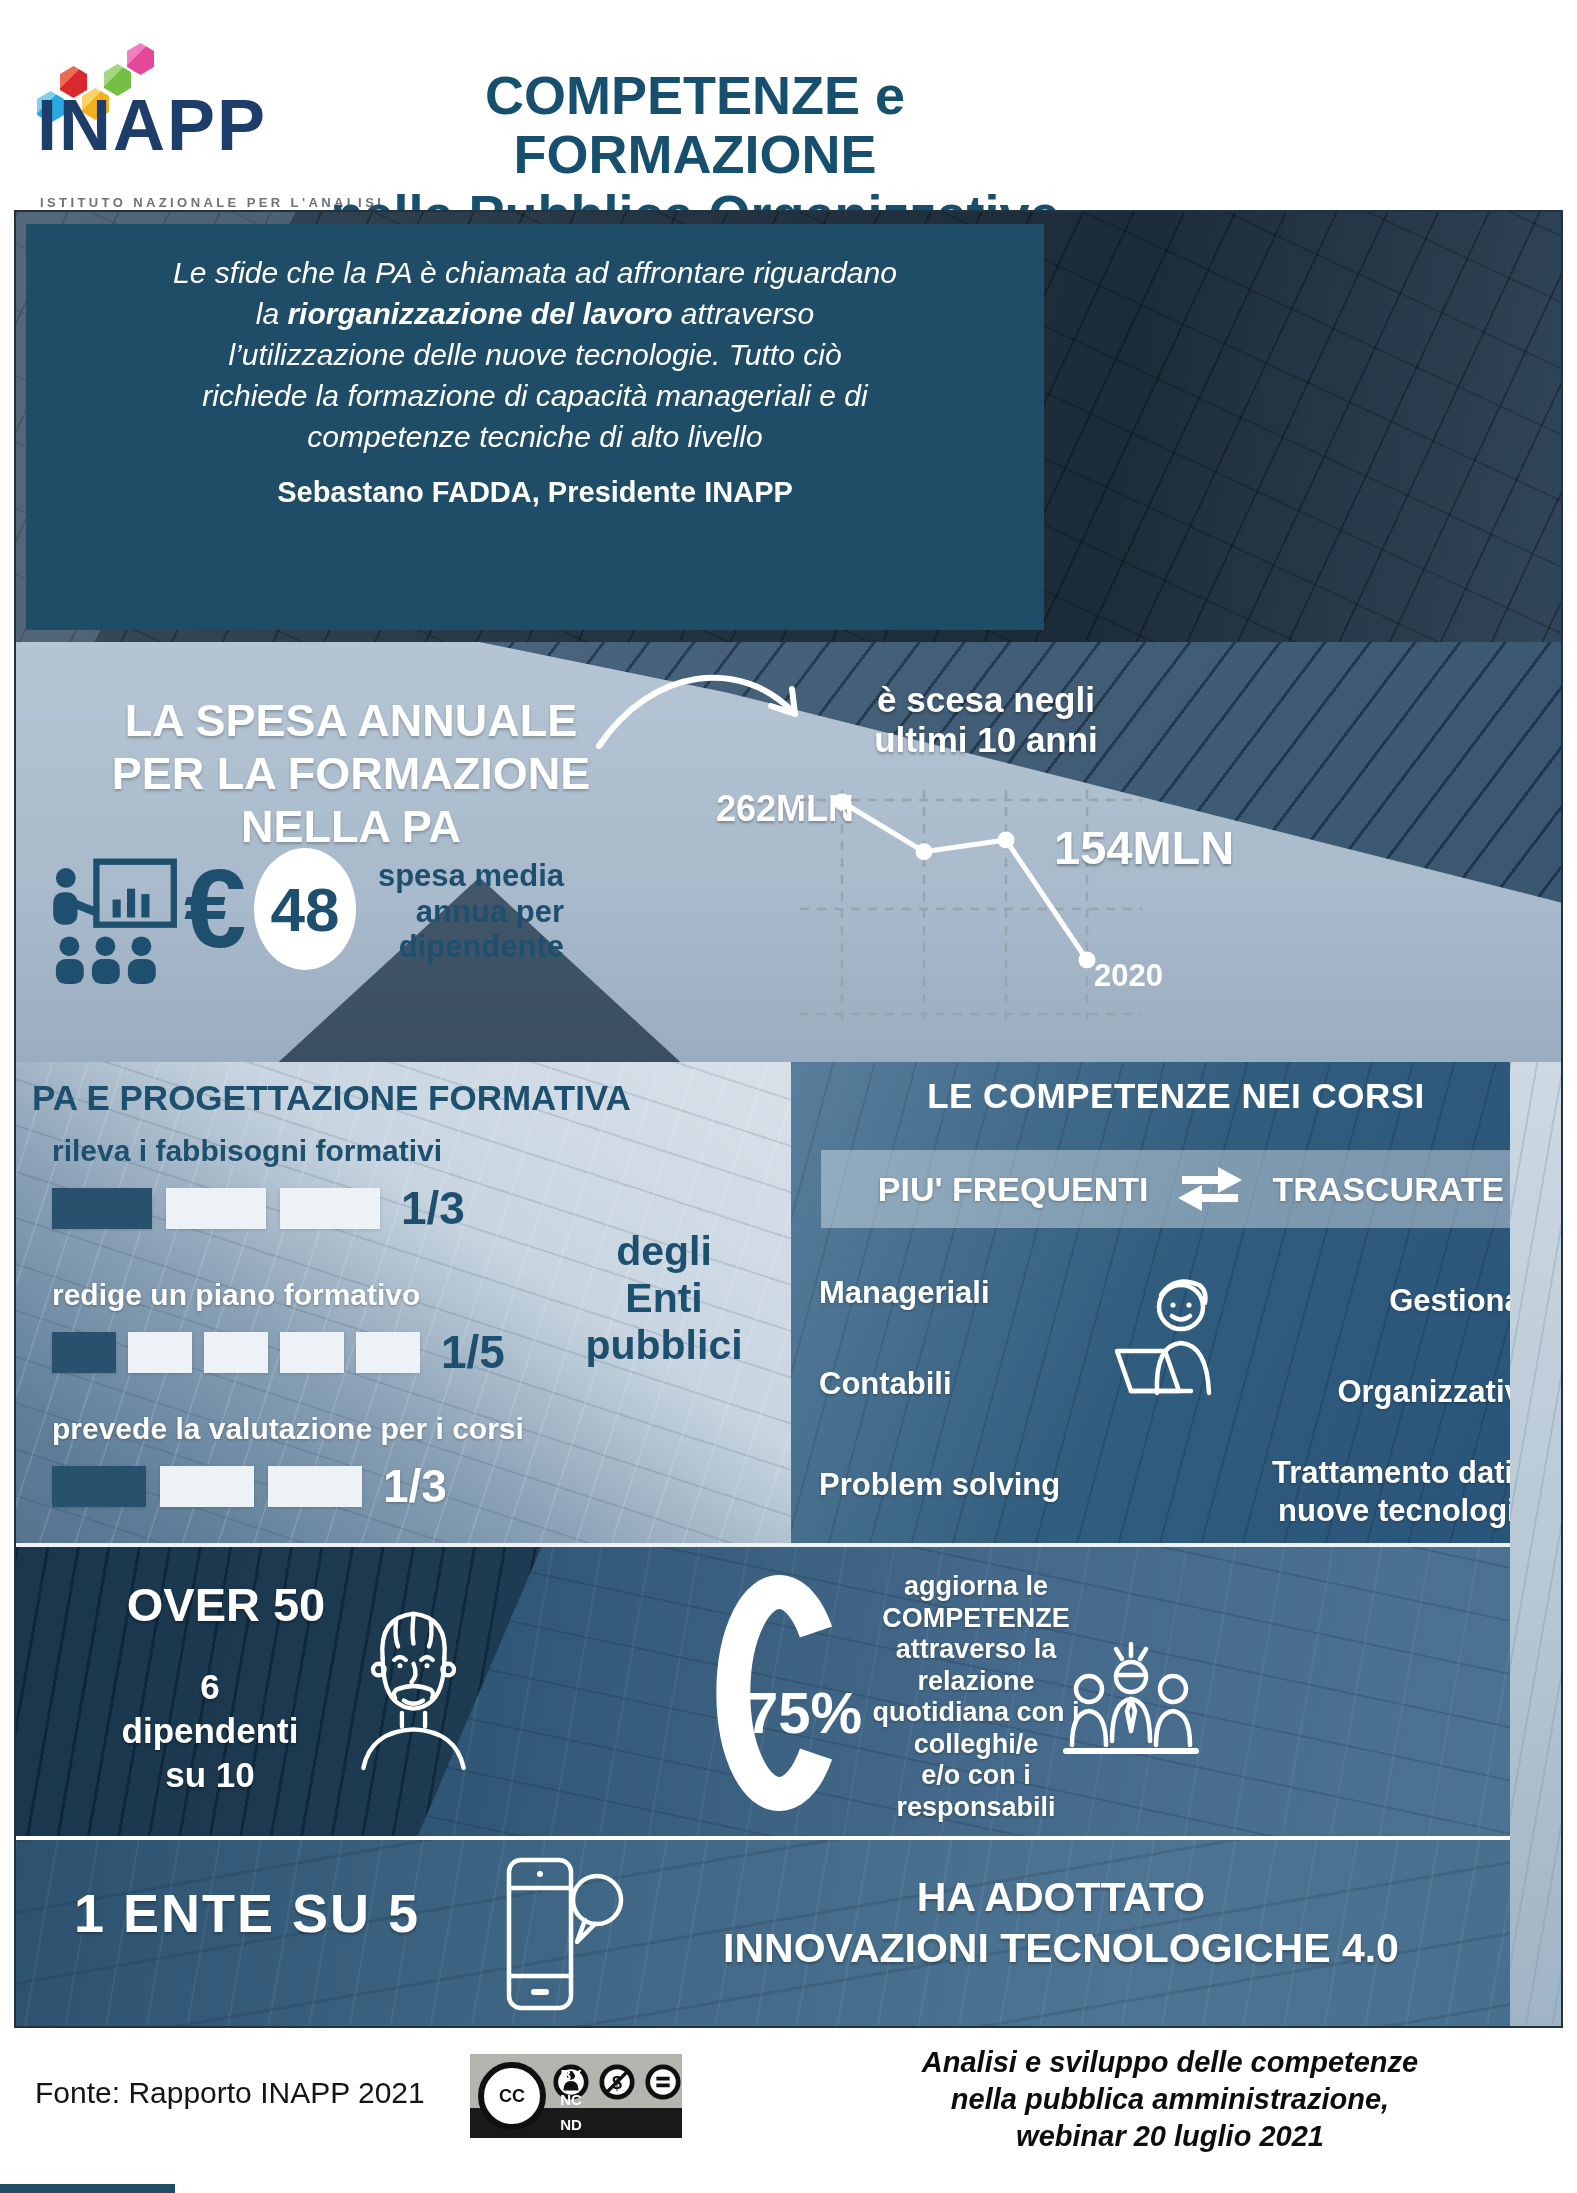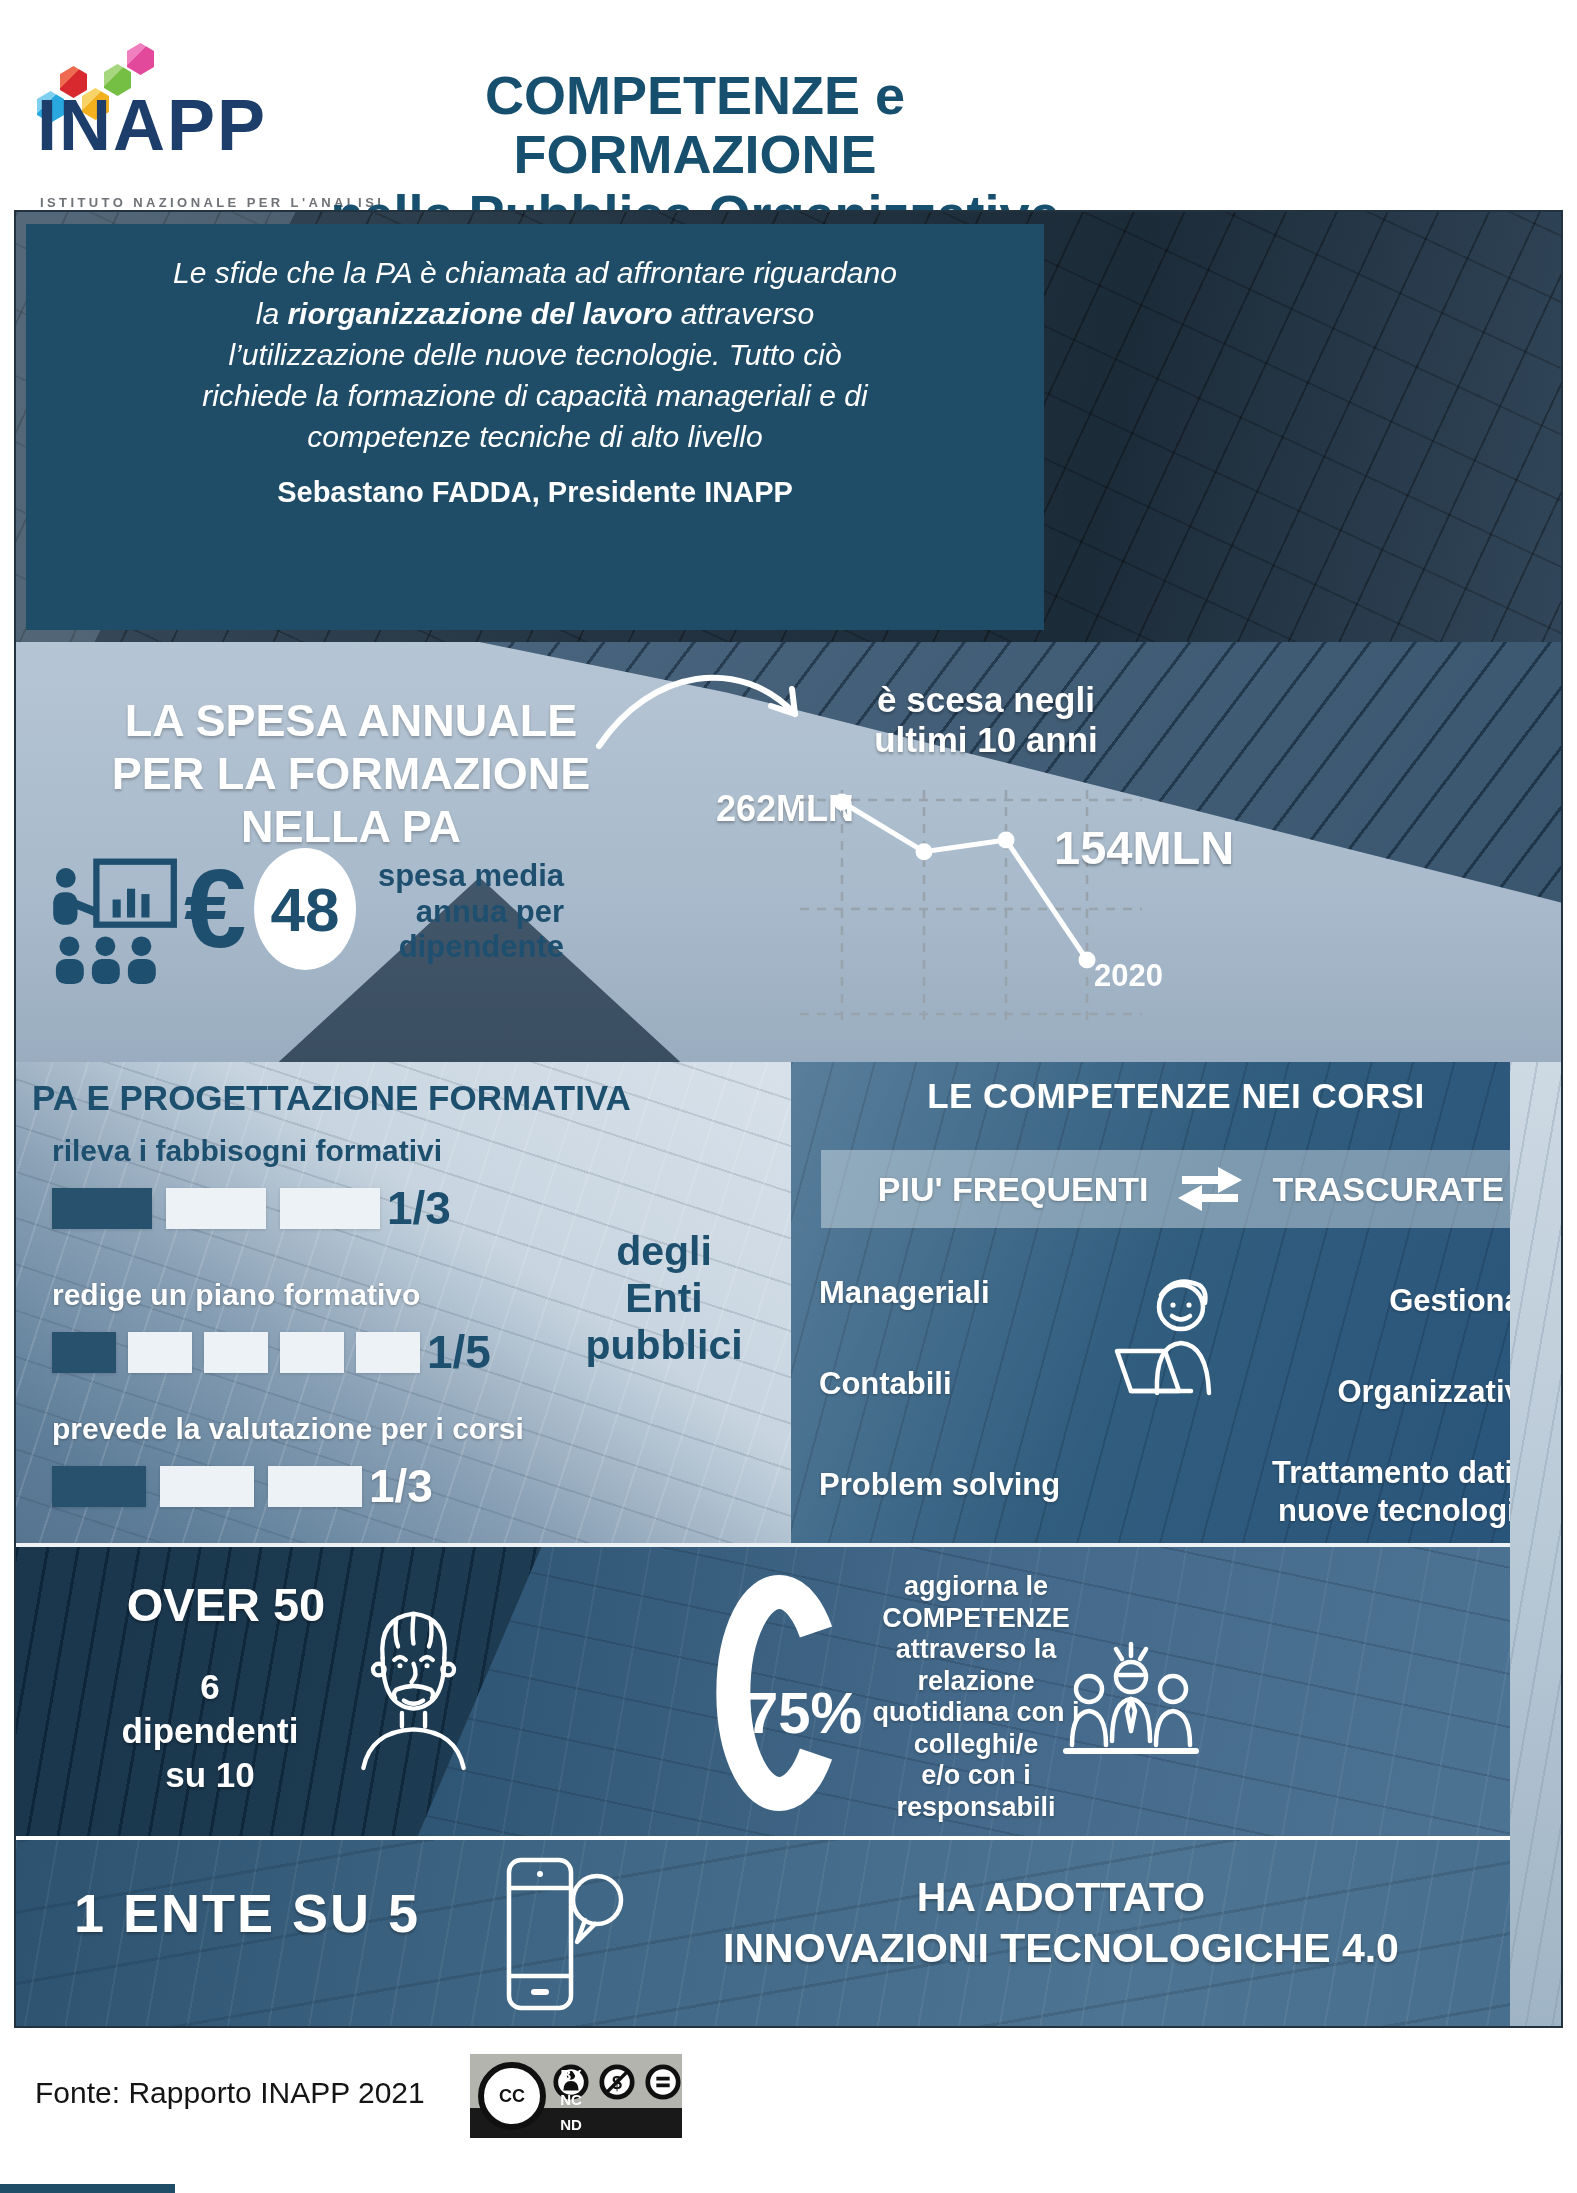--- a/index.html
+++ b/index.html
@@ -77,21 +77,21 @@
   .row-mid{position:relative;display:flex;height:481px;}
   .col-left{position:relative;width:775px;background:
      repeating-linear-gradient(108deg, rgba(255,255,255,.12) 0 2px, rgba(0,0,0,0) 2px 34px),
      repeating-linear-gradient(18deg, rgba(20,40,60,.12) 0 2px, rgba(0,0,0,0) 2px 44px),
      linear-gradient(215deg,#d8e1ea 0%,#c8d5e0 38%,#8aa1b6 62%,#5d7d98 88%,#577390 100%);}
   .prog-title{position:absolute;left:16px;top:16px;margin:0;font-size:35px;font-weight:800;color:#1d4f6e;}
   #prog-rows .prow{position:absolute;left:36px;}
   .prow0{top:72px}.prow1{top:216px}.prow2{top:350px}
   .plabel{font-size:30px;font-weight:800;margin-bottom:13px;}
   .plabel.dark{color:#1d4f6e}.plabel.light{color:#fff;text-shadow:0 1px 3px rgba(0,0,0,.3)}
-  .bars-line{display:flex;align-items:center;gap:1px;}
+  .bars-line{display:flex;align-items:center;gap:15px;}
   .pbars{display:flex;gap:14px;}
   .seg{display:block;width:100px;height:41px;background:#edf2f6;box-shadow:0 1px 3px rgba(0,0,0,.15);}
   .seg.fill{background:#27516d;}
   .prow1 .pbars{gap:12px}.prow1 .seg{width:64px;}
   .prow2 .seg{width:94px;}
   .pfrac{font-size:46px;font-weight:800;margin-left:6px;}
   .pfrac.dark{color:#1d4f6e}.pfrac.light{color:#fff;text-shadow:0 1px 3px rgba(0,0,0,.3)}
   .side-note{position:absolute;left:548px;top:166px;width:200px;text-align:center;
      color:#1d4f6e;font-size:41px;font-weight:800;line-height:1.15;}
 
@@ -413,15 +413,18 @@
           <circle cx="20" cy="20" r="16" fill="#fff" stroke="#101010" stroke-width="5"></circle>
           <path d="M13,16.5 L27,16.5 M13,23.5 L27,23.5" stroke="#101010" stroke-width="4"></path>
         </svg>
       </div>
       <div class="cc-labels">
         <span>BY</span>
         <span>NC</span>
         <span>ND</span>
       </div>
     </div>
+    <div class="event pre">Analisi e sviluppo delle competenze
+nella pubblica amministrazione,
+webinar 20 luglio 2021</div>
     <div class="bottom-strip"></div>
   </footer>
 </div>
 
 </body></html>

